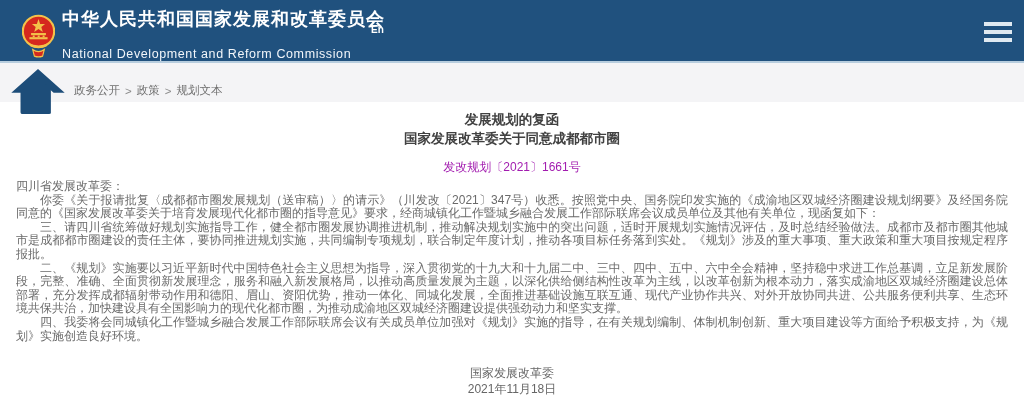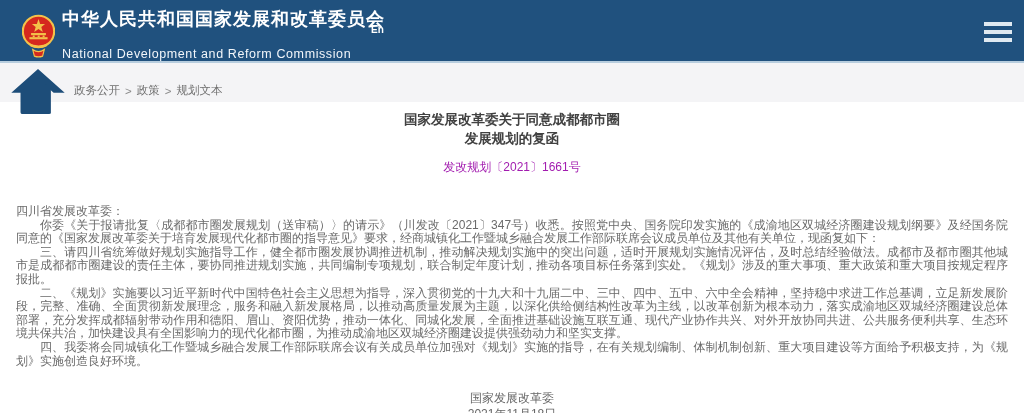--- a/index.html
+++ b/index.html
@@ -35,21 +35,21 @@
   }
   .breadcrumb .sep{ margin:0 5px; color:#8a8a8a; }
   .breadcrumb .crumb{ cursor:pointer; }
   
   .doc{ padding:6px 16px 0 16px; color:#6a6a6a; }
   .doc-title{
     text-align:center; font-size:13.5px; font-weight:bold; color:#414141;
     line-height:19px; margin-top:2px;
   }
   .doc-number{ text-align:center; font-size:12px; color:#a21caf; margin-top:11px; }
-  .salutation{ margin-top:29px; }
+  .salutation{ margin-top:4px; }
   .doc p{ font-size:12px; line-height:13.6px; text-align:justify; color:#6a6a6a; }
   .doc p.indent{ text-indent:2em; }
   .sign-block{ margin-top:22px; text-align:center; font-size:12px; line-height:16px; color:#666; }
 </style>
 </head>
 <body>
 
 <header class="site-header">
   <div class="logo-group">
     <svg class="emblem" viewBox="0 0 40 54">
@@ -85,22 +85,22 @@
     <span class="crumb">政务公开</span>
     <span class="sep">&gt;</span>
     <span class="crumb">政策</span>
     <span class="sep">&gt;</span>
     <span class="crumb">规划文本</span>
   </nav>
 </div>
 
 <main class="doc">
   <div class="doc-title">
+    <div>发展规划的复函</div>
     <div>国家发展改革委关于同意成都都市圈</div>
-    <div>发展规划的复函</div>
   </div>
   <div class="doc-number">发改规划〔2021〕1661号</div>
 
   <p class="salutation">四川省发展改革委：</p>
   <p class="indent">你委《关于报请批复〈成都都市圈发展规划（送审稿）〉的请示》（川发改〔2021〕347号）收悉。按照党中央、国务院印发实施的《成渝地区双城经济圈建设规划纲要》及经国务院同意的《国家发展改革委关于培育发展现代化都市圈的指导意见》要求，经商城镇化工作暨城乡融合发展工作部际联席会议成员单位及其他有关单位，现函复如下：</p>
   <p class="indent">三、请四川省统筹做好规划实施指导工作，健全都市圈发展协调推进机制，推动解决规划实施中的突出问题，适时开展规划实施情况评估，及时总结经验做法。成都市及都市圈其他城市是成都都市圈建设的责任主体，要协同推进规划实施，共同编制专项规划，联合制定年度计划，推动各项目标任务落到实处。《规划》涉及的重大事项、重大政策和重大项目按规定程序报批。</p>
   <p class="indent">二、《规划》实施要以习近平新时代中国特色社会主义思想为指导，深入贯彻党的十九大和十九届二中、三中、四中、五中、六中全会精神，坚持稳中求进工作总基调，立足新发展阶段，完整、准确、全面贯彻新发展理念，服务和融入新发展格局，以推动高质量发展为主题，以深化供给侧结构性改革为主线，以改革创新为根本动力，落实成渝地区双城经济圈建设总体部署，充分发挥成都辐射带动作用和德阳、眉山、资阳优势，推动一体化、同城化发展，全面推进基础设施互联互通、现代产业协作共兴、对外开放协同共进、公共服务便利共享、生态环境共保共治，加快建设具有全国影响力的现代化都市圈，为推动成渝地区双城经济圈建设提供强劲动力和坚实支撑。</p>
   <p class="indent">四、我委将会同城镇化工作暨城乡融合发展工作部际联席会议有关成员单位加强对《规划》实施的指导，在有关规划编制、体制机制创新、重大项目建设等方面给予积极支持，为《规划》实施创造良好环境。</p>
 
   <div class="sign-block">

